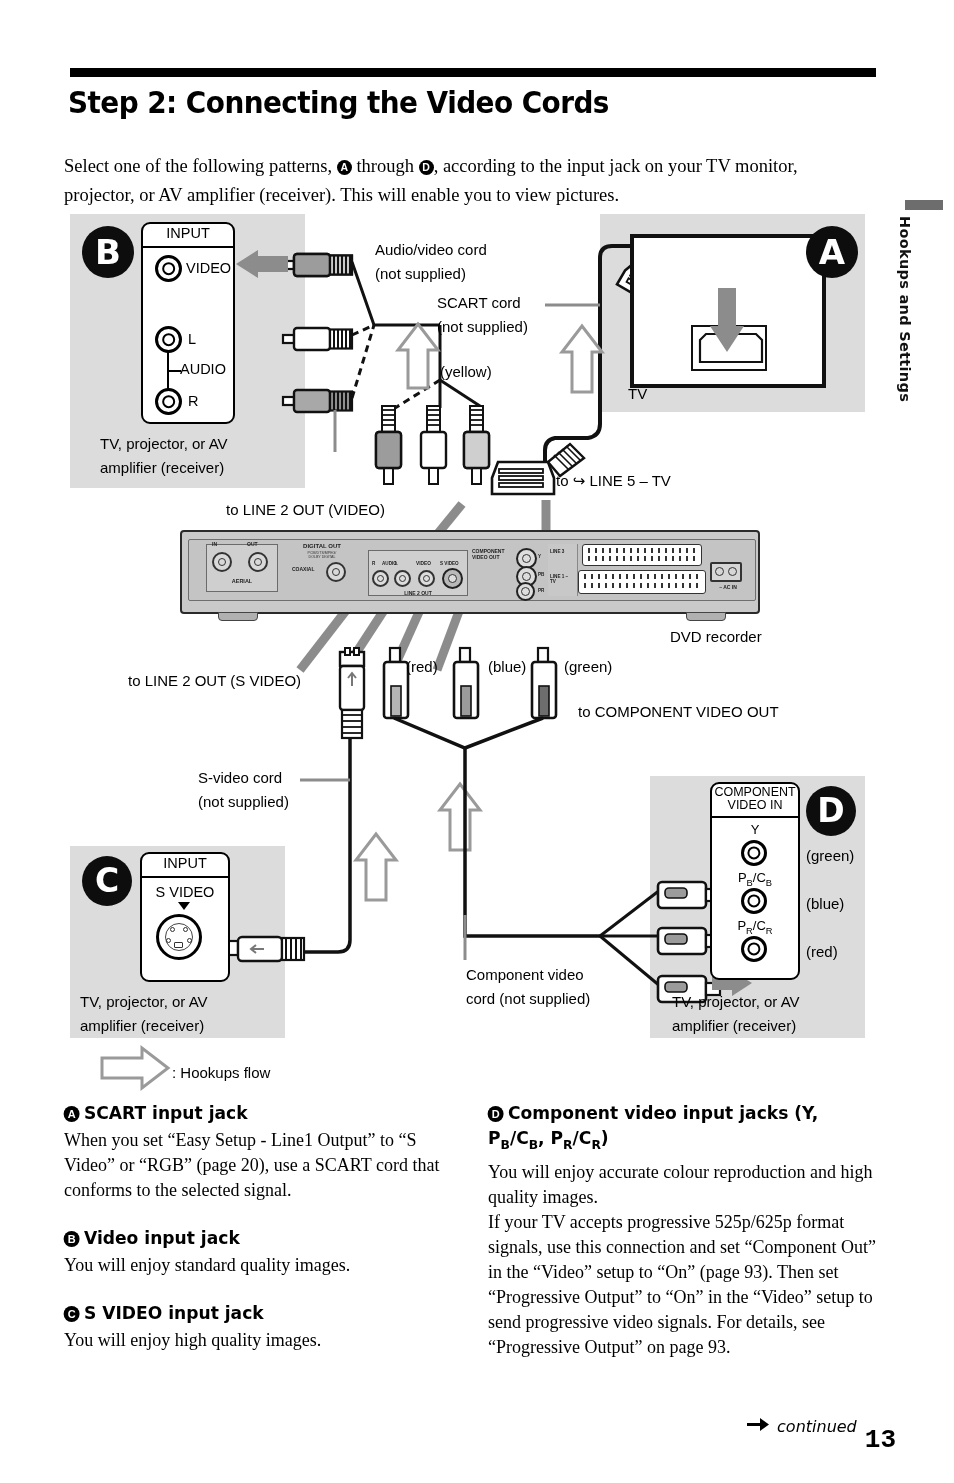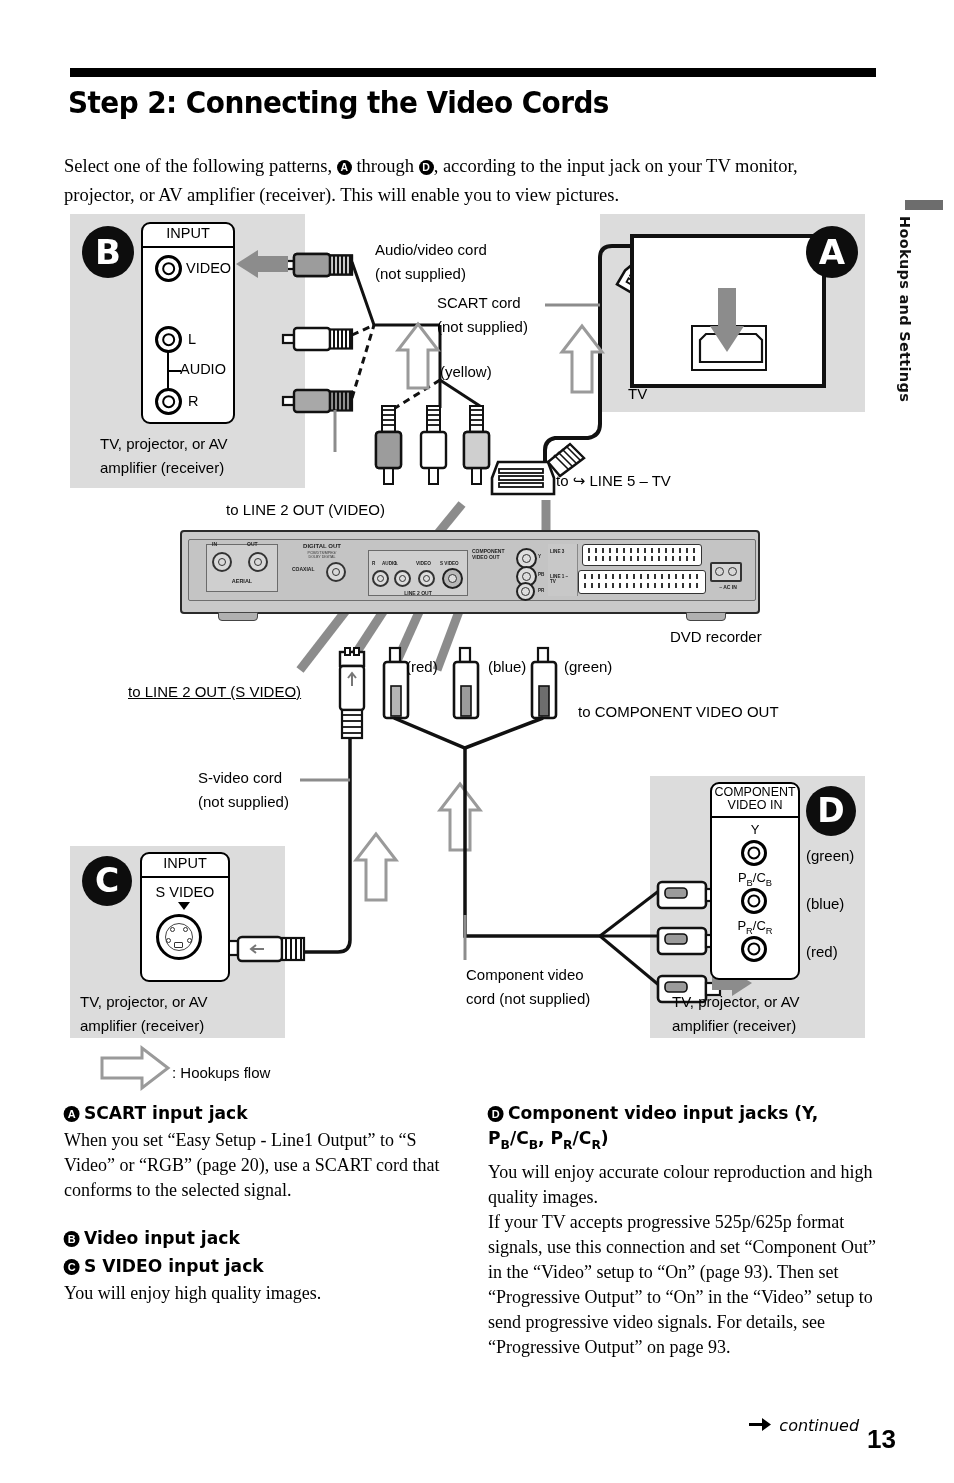--- a/index.html
+++ b/index.html
@@ -115,21 +115,21 @@
   sub { font-size:0.72em; }
 
   
   .footer { position:absolute; right:58px; bottom:28px; display:flex;
             align-items:center; gap:8px; }
   .cont {
     font-family:"DejaVu Sans", sans-serif; font-style:italic;
     font-size:16px; color:#000;
   }
   .pagenum {
-    font-family:Liberation Sans, sans-serif; font-weight:bold; font-size:26px;margin-top:28px;
+    font-family:Liberation Mono, monospace; font-weight:bold; font-size:26px;margin-top:28px;
   }
 </style>
 </head>
 <body>
 
 <div class="page">
 
   <div class="rule-top"></div>
   <div class="page-title">Step 2: Connecting the Video Cords</div>
 
@@ -468,21 +468,21 @@
       <div style="position:absolute; left:533px; top:35px; width:9px; height:9px; border:1.5px solid #333; border-radius:50%;"></div>
       <div style="position:absolute; left:546px; top:35px; width:9px; height:9px; border:1.5px solid #333; border-radius:50%;"></div>
       <div style="position:absolute; left:524px; top:52px; width:44px; text-align:center; font-size:5px; font-weight:bold; color:#222;">~ AC IN</div>
 
       <div style="position:absolute; left:36px; top:80px; width:40px; height:9px; background:#b0b0b0; border:1.5px solid #444; border-radius:0 0 4px 4px;"></div>
       <div style="position:absolute; left:504px; top:80px; width:40px; height:9px; background:#b0b0b0; border:1.5px solid #444; border-radius:0 0 4px 4px;"></div>
     </div>
 
     <div class="cap" style="left:670px; top:425px; width:160px;">DVD recorder</div>
 
-    <div class="cap" style="left:128px; top:480px; width:215px;text-decoration:underline;">to LINE 2 OUT (S VIDEO)</div>
+    <div class="cap" style="left:128px; top:469px; width:215px;">to LINE 2 OUT (S VIDEO)</div>
     <div class="cap" style="left:406px; top:455px; width:60px;">(red)</div>
     <div class="cap" style="left:488px; top:455px; width:70px;">(blue)</div>
     <div class="cap" style="left:564px; top:455px; width:80px;">(green)</div>
     <div class="cap" style="left:578px; top:500px; width:290px;">to COMPONENT VIDEO OUT</div>
 
     <div class="cap" style="left:198px; top:566px; width:180px; white-space:pre-line;">S-video cord
 (not supplied)</div>
     <div class="cap" style="left:466px; top:763px; width:190px; white-space:pre-line;">Component video
 cord (not supplied)</div>
 
@@ -530,20 +530,21 @@
 
     <div class="col left">
       <h3 class="head">
         <span class="hcirc">A</span><span>SCART input jack</span>
       </h3>
       <p class="body">When you set “Easy Setup - Line1 Output” to “S Video” or “RGB” (page 20), use a SCART cord that conforms to the selected signal.</p>
 
       <h3 class="head">
         <span class="hcirc">B</span><span>Video input jack</span>
       </h3>
+      <p class="body">You will enjoy standard quality images.</p>
 
       <h3 class="head">
         <span class="hcirc">C</span><span>S VIDEO input jack</span>
       </h3>
       <p class="body">You will enjoy high quality images.</p>
     </div>
 
     <div class="col right">
       <h3 class="head">
         <span class="hcirc">D</span><span>Component video input jacks (Y, P</span><sub>B</sub><span>/C</span><sub>B</sub><span>, P</span><sub>R</sub><span>/C</span><sub>R</sub><span>)</span>

